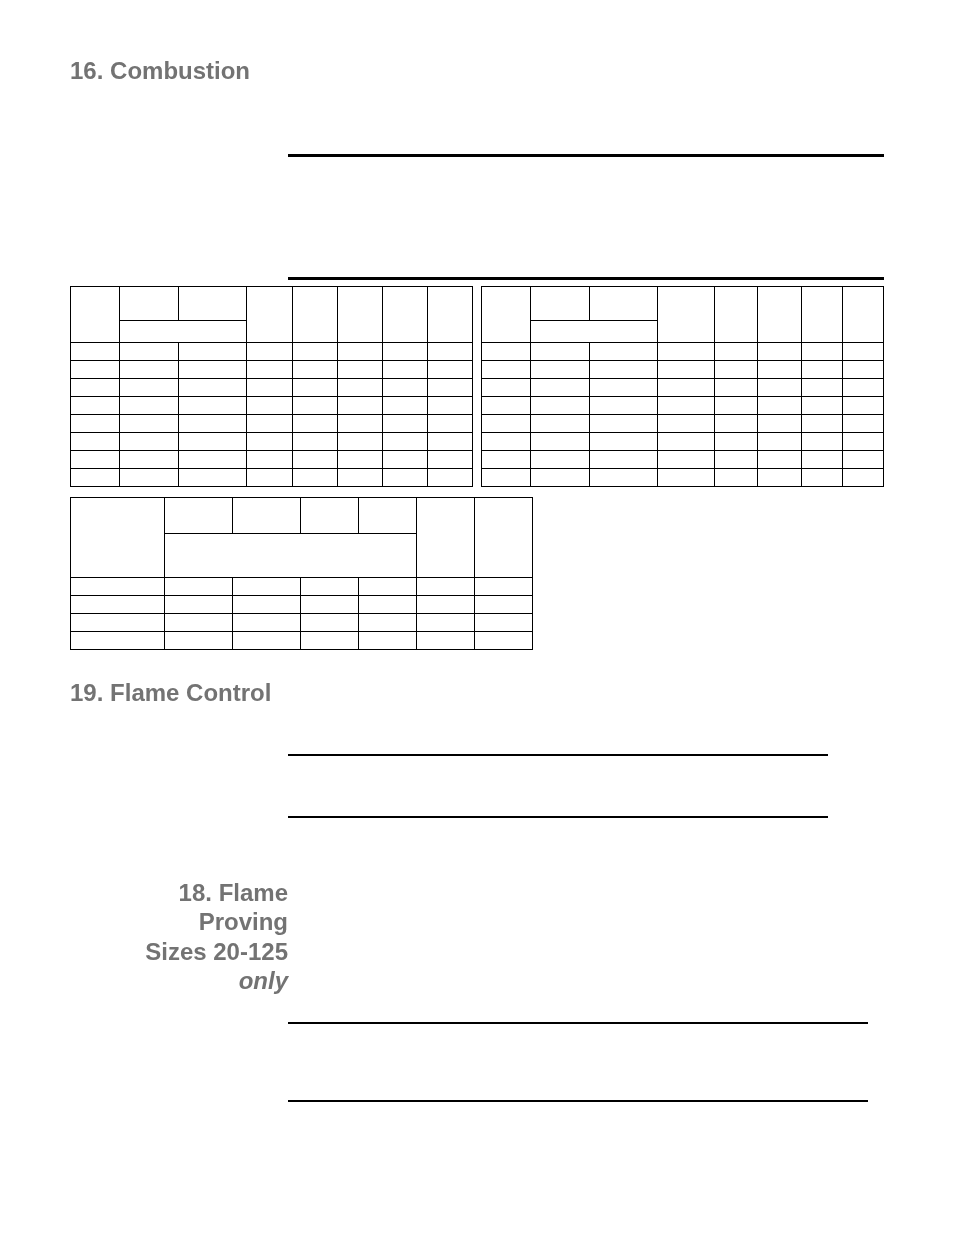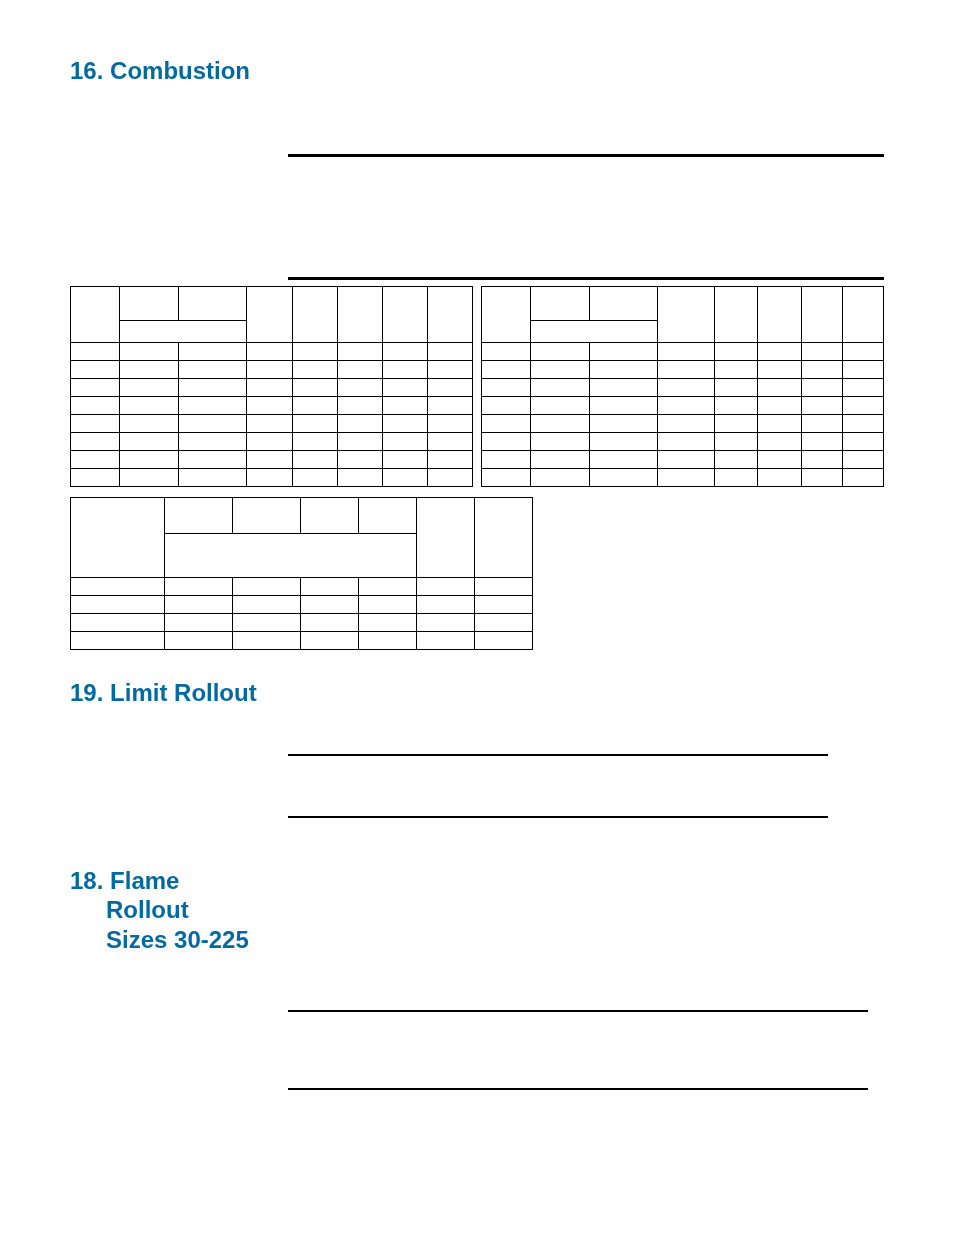--- a/index.html
+++ b/index.html
@@ -2,21 +2,21 @@
 <html><head>
 <meta charset="utf-8">
 <style>
   * { box-sizing: border-box; margin: 0; padding: 0; }
   html, body { width: 954px; height: 1235px; background: #fff; font-family: Arial, Helvetica, sans-serif; color: #231f20; }
   .page { position: relative; width: 954px; height: 1235px; padding: 56px 70px 56px 70px; }
   
   .row { display: flex; align-items: flex-start; }
   .sidecol { width: 218px; flex: 0 0 218px; }
   .maincol { flex: 1; }
-  .heading { font-weight: 700; color: #0369a1; font-size: 24px; line-height: 1.22; margin-bottom: 4px; }
+  .heading { font-weight: 700; color: #737373; font-size: 24px; line-height: 1.22; margin-bottom: 4px; }
   .heading .num { display: inline-block; }
   .heading .txt { display: inline-block; }
   .heading.indent .line2 { margin-left: 36px; }
   .contd { font-size: 19px; font-weight: 700; }
   .flame-only { font-style: italic; font-weight: 700; }
   
   .note-block { height: 126px; border-top: 3px solid #000; border-bottom: 3px solid #000; background: #fff; }
   
   .tables-wrap { margin-top: 0; }
   table { border-collapse: collapse; }
@@ -64,21 +64,21 @@
   .sec17-main { padding-top: 4px; }
   .sec18-main { padding-top: 4px; }
   .note-block2 { height: 80px; border-top: 2px solid #000; border-bottom: 2px solid #000; background: #fff; width: 580px; }
 
   .top-pair { display: flex; gap: 8px; align-items: flex-start; margin-top: 6px;}
   .bot-wrap { margin-top: 10px; }
 
   
   .sec16 { }
   .sec17 { margin-top: 28px; }
-  .sec18 { margin-top: 48px; }
+  .sec18 { margin-top: 60px; text-align: right; }
   
   .gap-72 { height: 72px; }
   .gap-60 { height: 60px; }
   .gap-140 { height: 140px; }
 </style>
 </head>
 <body>
 
 <div class="page">
 
@@ -351,40 +351,41 @@
           </table>
       </div>
     </div>
   </section>
 
   <section class="sec17">
     <div class="row">
       <div class="sidecol">
         <div class="heading">
           <span class="num">19.</span>
-          <span class="txt">Limit Rollout</span>
+          <span class="txt">Flame Control</span>
         </div>
       </div>
       <div class="maincol sec17-main">
         <div class="gap-72"></div>
         <hr class="hr-thick">
         <div class="gap-60"></div>
         <hr class="hr-thick">
       </div>
     </div>
   </section>
 
   <section class="sec18">
     <div class="row">
       <div class="sidecol">
         <div class="heading indent">
           <span class="num">18.</span>
           <span class="txt">Flame</span>
-          <div class="line2">Rollout</div>
-          <div class="line2">Sizes 30-225</div>
+          <div class="line2">Proving</div>
+          <div class="line2">Sizes 20-125</div>
+          <div class="line2 flame-only">only</div>
         </div>
       </div>
       <div class="maincol sec18-main">
         <div class="gap-140"></div>
         <div class="note-block2"></div>
       </div>
     </div>
   </section>
 
 </div>

